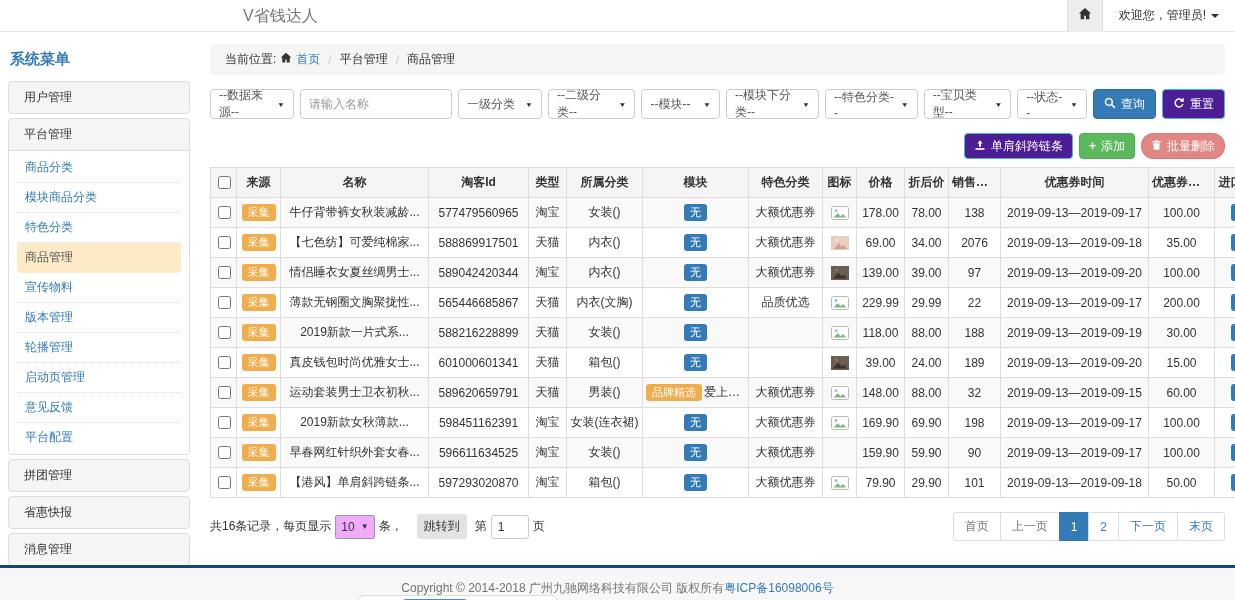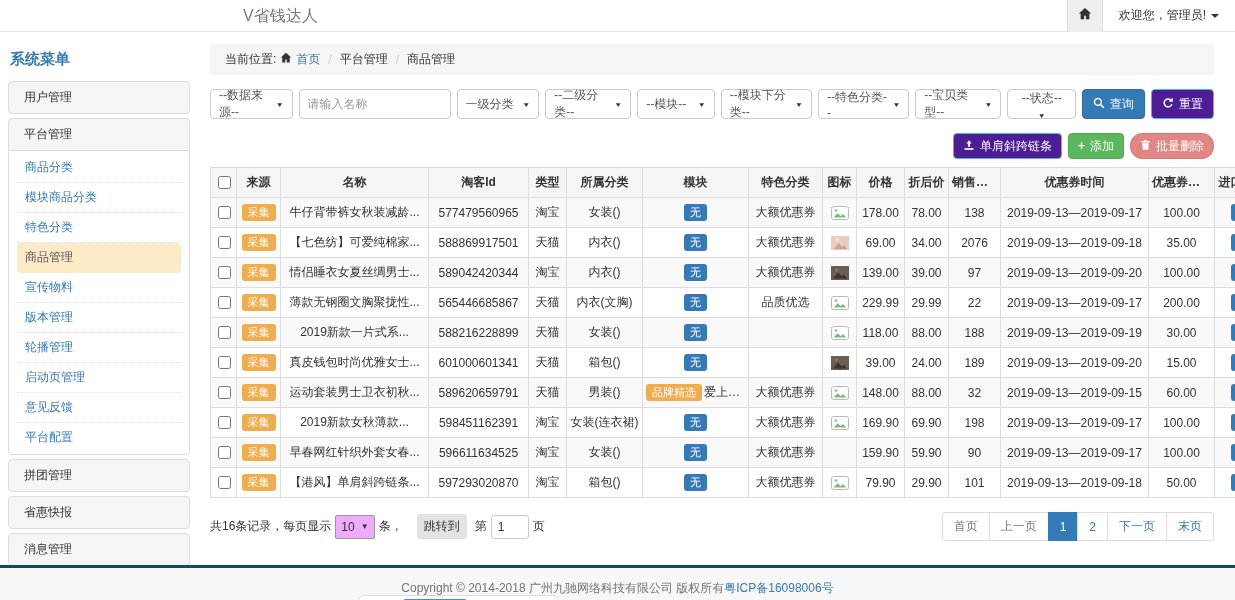--- a/index.html
+++ b/index.html
@@ -21,21 +21,21 @@
   
   .sidebar { width:182px; margin:12px 0 0 8px; flex:none; }
   .sidebar-title { color:#337ab7; font-size:15px; font-weight:bold; padding:6px 2px 12px 2px; }
   .side-group { border:1px solid #ddd; border-radius:4px; background:#f5f5f5; margin-bottom:4px; overflow:hidden; }
   .side-header { padding:7px 15px; color:#333; cursor:pointer; }
   .side-sub { background:#fff; border-top:1px solid #ddd; padding:2px 8px; }
   .side-item { display:block; padding:6px 8px; color:#337ab7; border-bottom:1px dotted #ddd; cursor:pointer; text-decoration:none; }
   .side-sub .side-item:last-child { border-bottom:none; }
   .side-item.active { background:#fdebc8; border-radius:4px; color:#555; border-bottom-color:transparent; }
   
-  .main { flex:1; margin:12px 21px 0 20px; min-width:0; }
+  .main { flex:1; margin:12px 10px 0 20px; min-width:0; }
   .breadcrumb { background:#f5f5f5; border-radius:4px; padding:7px 15px; margin-bottom:14px; color:#333; display:flex; align-items:center; gap:4px; }
   .breadcrumb .link { color:#337ab7; cursor:pointer; }
   .breadcrumb .sep { color:#ccc; margin:0 4px; }
   
   .filter-row { display:flex; gap:6px; margin-bottom:14px; align-items:center; }
   .sel, .txt-input {
     height:30px; border:1px solid #ccc; border-radius:4px; background:#fff;
     color:#555; font-size:12px; padding:0 8px; display:flex; align-items:center;
   }
   .sel { justify-content:space-between; cursor:pointer; gap:4px; }
@@ -175,21 +175,21 @@
           <span class="sel-caret">▼</span>
         </div>
         <div class="sel" style="width: 102px;">
           <span>--特色分类--</span>
           <span class="sel-caret">▼</span>
         </div>
         <div class="sel" style="width: 96px;">
           <span>--宝贝类型--</span>
           <span class="sel-caret">▼</span>
         </div>
-        <div class="sel" style="width: 76px; flex-direction: column;">
+        <div class="sel" style="width: 76px;">
           <span>--状态--</span>
           <span class="sel-caret">▼</span>
         </div>
         <button class="btn btn-primary">
         <span>
           <svg width="12" height="12" viewBox="0 0 16 16" fill="none" stroke="#fff" stroke-width="2">
               <circle cx="6.5" cy="6.5" r="4.5"></circle>
               <path d="M10.2 10.2L14.5 14.5"></path>
             </svg>
         </span>

